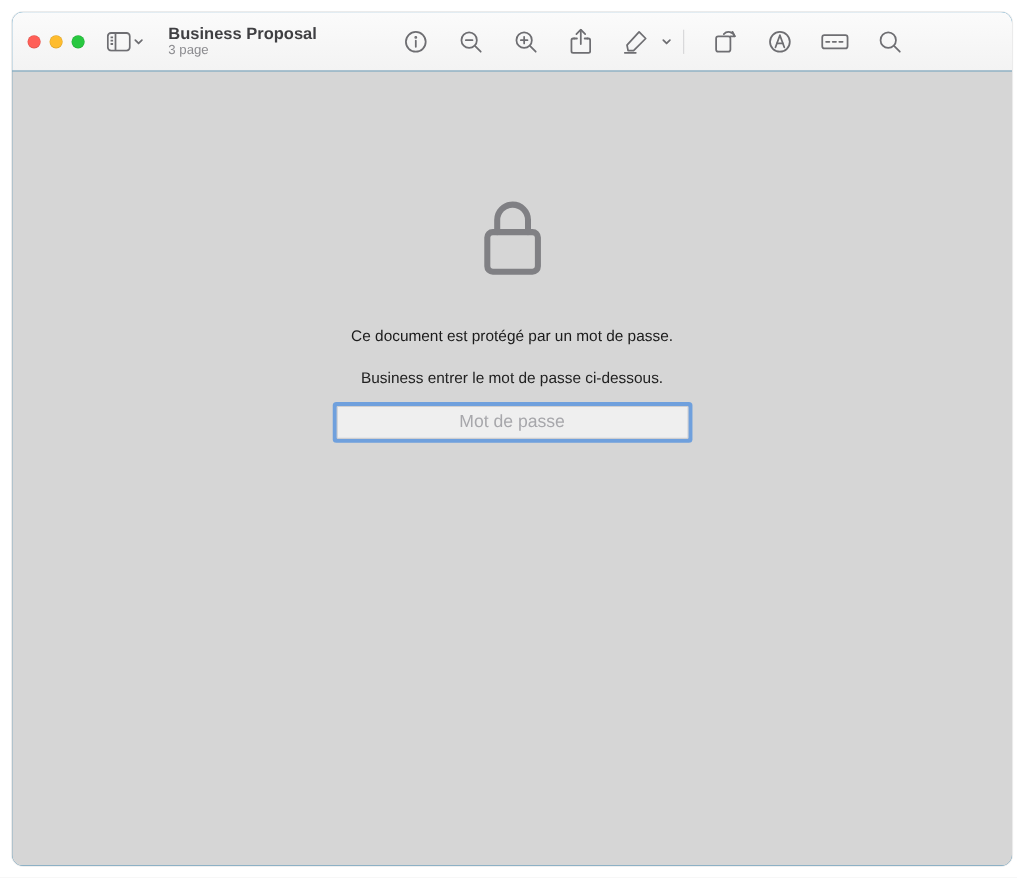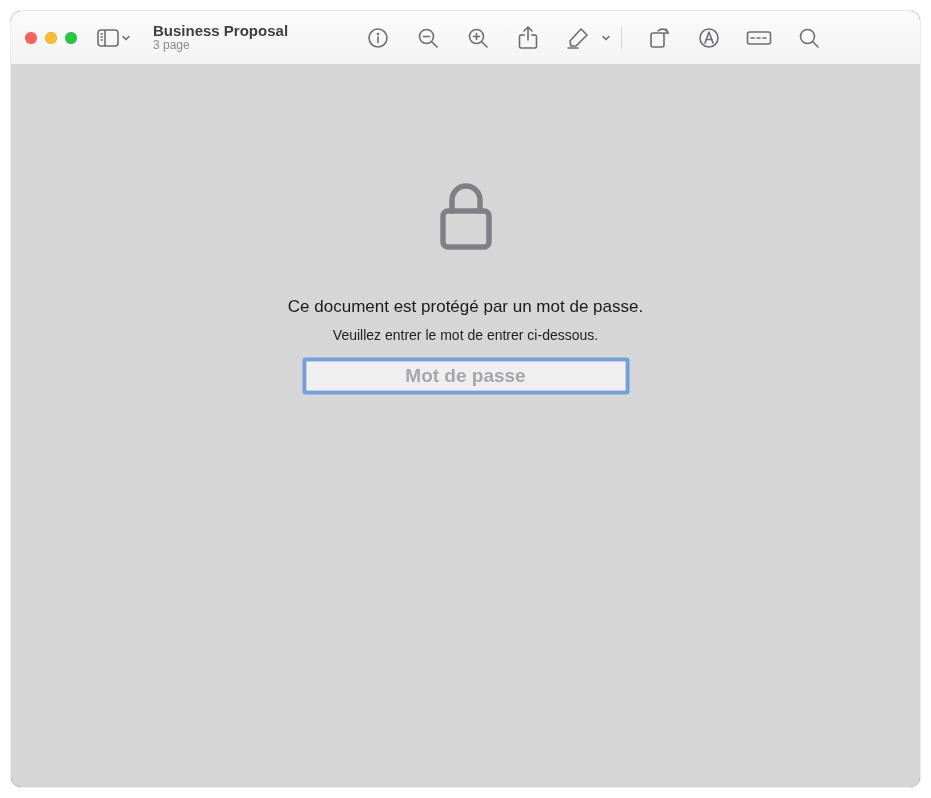--- a/index.html
+++ b/index.html
@@ -88,42 +88,41 @@
       flex-direction: column;
       align-items: center;
       padding-top: 116px;
     }
 
     .lock-wrap {
       margin-bottom: 46px;
     }
 
     .heading {
-      font-size: 17px;
+      font-size: 14px;
       color: #1b1b1b;
-      margin-bottom: 10px;
+      margin-bottom: 22px;
     }
     .subtext {
       font-size: 14px;
       color: #222;
       margin-bottom: 18px;
     }
 
     .pw-input {
       width: 320px;
       height: 30px;
-      font-size: 19px;
+      font-size: 16px;
       text-align: center;
       background: #efefef;
       border: 1px solid #cfcfd1;
       outline: none;
       box-shadow: 0 0 0 3.5px rgba(93,151,222,0.85);
       border-radius: 1px;
       color: #333;
-      font-weight: bold;
     }
     .pw-input::placeholder {
       color: #a7a7ab;
     }
 
     svg { display: block; }
   </style>
 </head>
 <body>
 
@@ -267,19 +266,19 @@
   <div class="content">
 
     <div class="lock-wrap">
       <svg width="56" height="70" viewBox="0 0 56 70" fill="none" stroke="#808084" stroke-width="5.5" stroke-linecap="round">
         <path d="M14,30 V19 a14,14 0 0 1 28,0 V30"></path>
         <rect x="5" y="30" width="46" height="36" rx="5"></rect>
       </svg>
     </div>
 
     <div class="heading">Ce document est protégé par un mot de passe.</div>
-    <div class="subtext">Veuillez entrer le mot de entrer ci-dessous.</div>
+    <div class="subtext">Business entrer le mot de passe ci-dessous.</div>
 
     <input type="password" class="pw-input" placeholder="Mot de passe" style="">
 
   </div>
 
 </div>
 
 </body></html>

